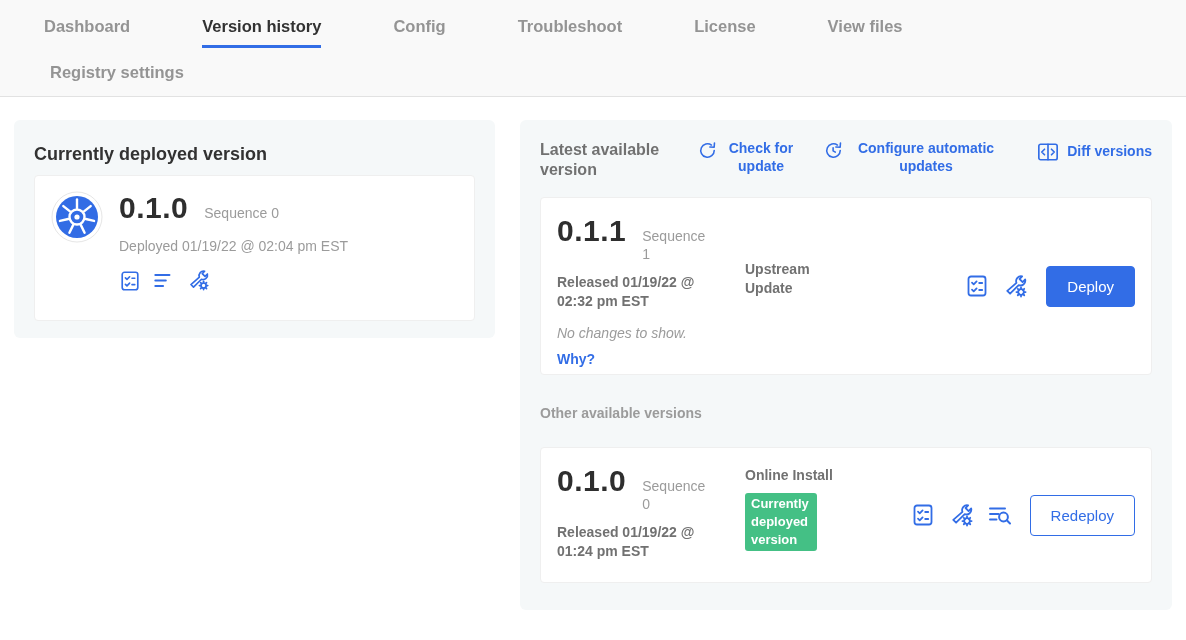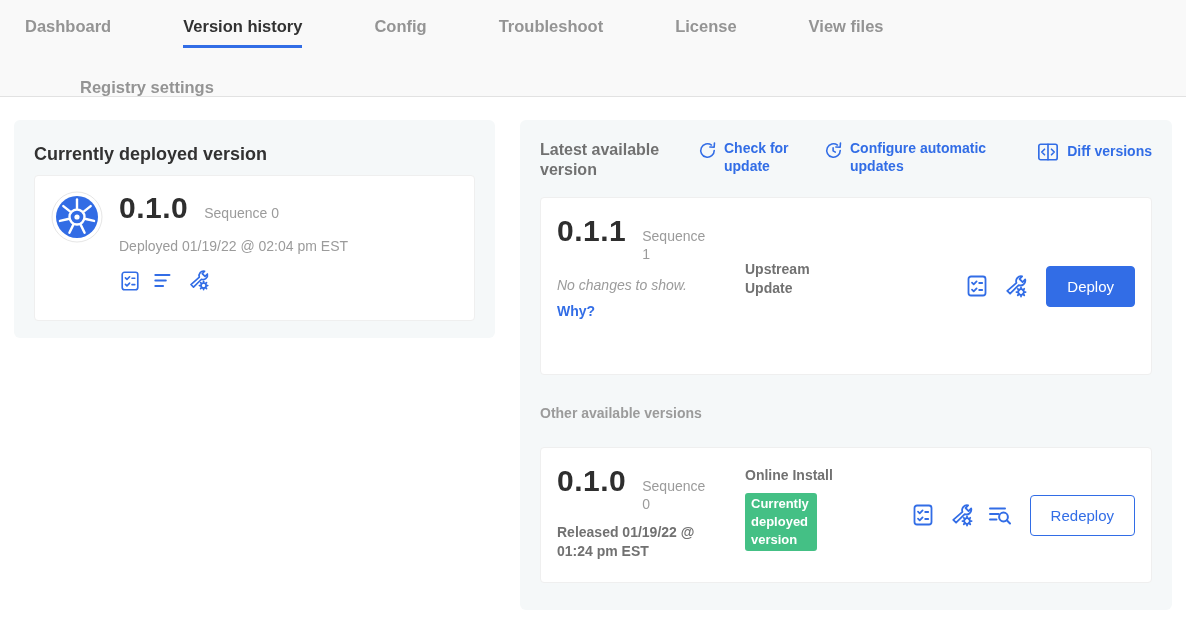--- a/index.html
+++ b/index.html
@@ -4,22 +4,22 @@
 <style>
   * { margin:0; padding:0; box-sizing:border-box; }
   html,body { width:1186px; height:640px; }
   body {
     font-family:"Liberation Sans","DejaVu Sans",sans-serif;
     background:#ffffff; position:relative; overflow:hidden; color:#323232;
   }
 
   
   .header { background:#f9f9f9; border-bottom:1px solid #e2e2e2; height:97px; }
-  .tab-row { display:flex; column-gap:72px; padding-left:25px; align-items:flex-end; height:48px; }
-  .tab-row.second { padding-left:80px; height:49px; align-items:flex-end; }
+  .tab-row { display:flex; column-gap:72px; padding-left:44px; align-items:flex-end; height:48px; }
+  .tab-row.second { padding-left:50px; height:49px; align-items:center; }
   .tab { font-size:16.5px; font-weight:600; color:#949494; padding-bottom:12px; cursor:pointer; white-space:nowrap; }
   .tab-row.second .tab { padding-bottom:0; }
   .tab.active { color:#323232; border-bottom:3px solid #326de6; padding-bottom:9px; }
 
   
   .panel { position:absolute; background:#f5f8f9; border-radius:6px; }
   .panel-left { left:14px; top:120px; width:481px; height:218px; padding:24px 20px 20px; }
   .panel-right { left:520px; top:120px; width:652px; height:490px; padding:20px; }
   .panel-title { font-size:18px; font-weight:bold; color:#323232; }
 
@@ -30,21 +30,21 @@
   .ver-row { display:flex; align-items:baseline; column-gap:16px; }
   .ver-big { font-size:30px; font-weight:bold; color:#2e2e2e; letter-spacing:.5px; }
   .muted { color:#9b9b9b; font-size:14px; }
   .deployed-text { margin-top:13px; }
   .icon-row { display:flex; align-items:center; column-gap:12px; margin-top:15px; }
   .icon-btn { display:inline-flex; cursor:pointer; color:#326de6; }
 
   
   .latest-header { display:flex; align-items:flex-start; }
   .latest-title { width:132px; font-size:16px; font-weight:bold; color:#717171; line-height:1.25; }
-  .hdr-link { display:flex; align-items:flex-start; column-gap:7px; color:#326de6; font-weight:bold; font-size:14px; line-height:1.25; cursor:pointer; }
+  .hdr-link { display:flex; align-items:flex-start; column-gap:7px; color:#326de6; font-weight:bold; font-size:14px; line-height:1.25; cursor:pointer;text-align:center; }
   .hdr-link svg { flex:0 0 auto; margin-top:1px; }
   .link-check { margin-left:26px; }
   .link-check .lbl { width:74px; }
   .link-configure { margin-left:26px; }
   .link-configure .lbl { width:152px; }
   .link-diff { margin-left:auto; align-items:center; }
   .link-diff .lbl { white-space:nowrap; }
 
   
   .version-card { padding:16px; display:flex; align-items:flex-start; }
@@ -212,20 +212,21 @@
       <span class="lbl">Diff versions</span>
     </div>
   </div>
 
   <div class="card version-card card-latest">
     <div class="vc-left">
       <div class="ver-row">
         <span class="ver-big">0.1.1</span>
         <span class="muted seq">Sequence 1</span>
       </div>
+      <div class="released">Released 01/19/22 @ 02:32 pm EST</div>
       <div class="muted no-changes">No changes to show.</div>
       <div class="why">Why?</div>
     </div>
     <div class="source source-latest">Upstream Update</div>
     <div class="vc-icons">
       <span class="icon-btn">
         <svg class="ic" width="24" height="24" viewBox="0 0 24 24">
             <use href="#i-checklist"></use>
           </svg>
       </span>

